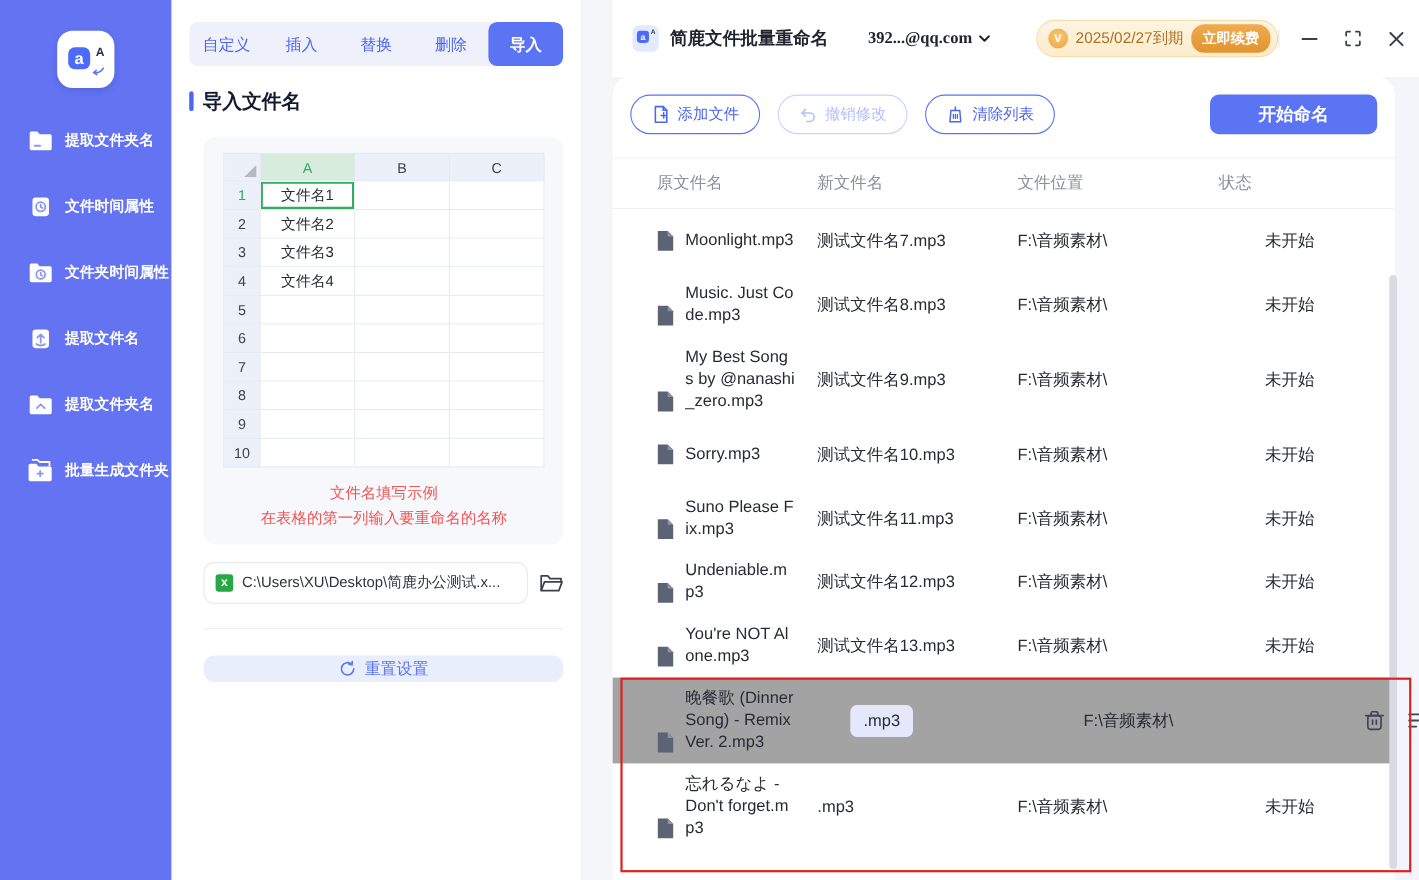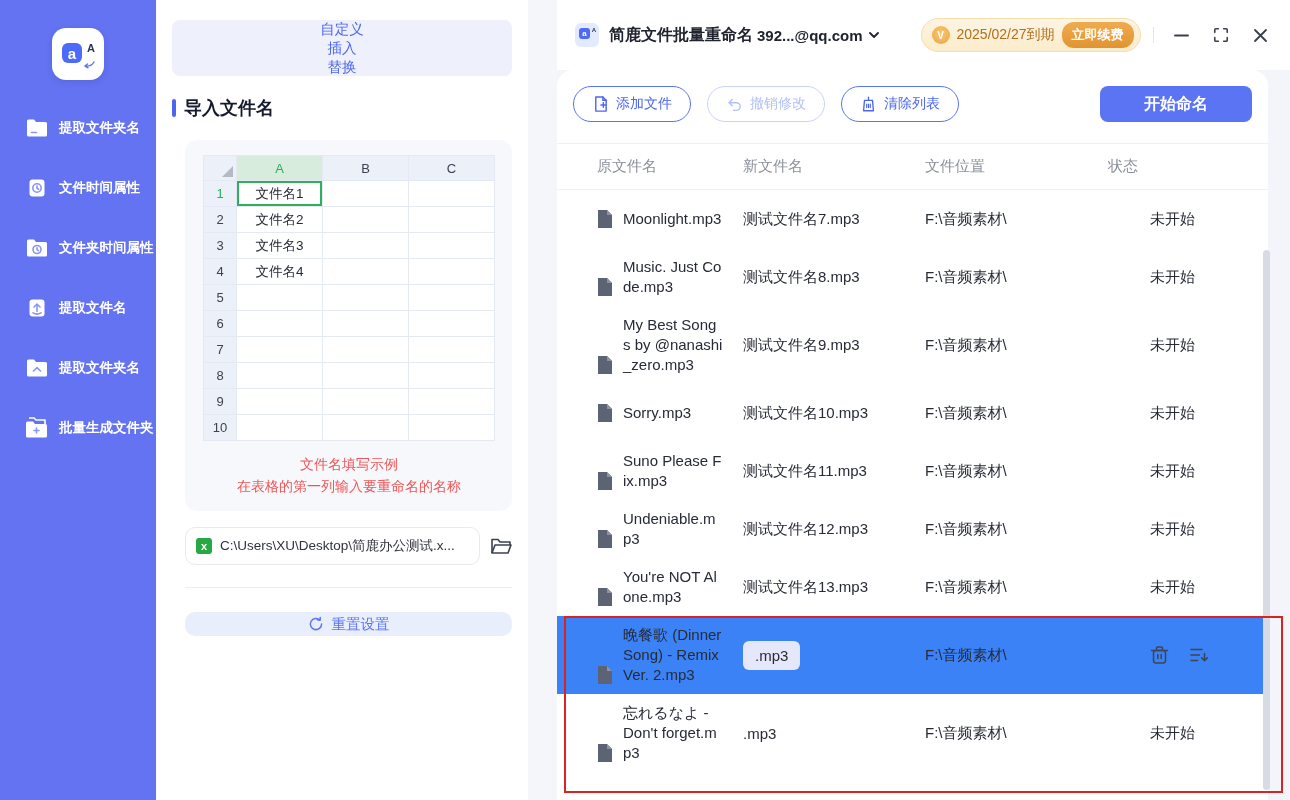--- a/index.html
+++ b/index.html
@@ -13,21 +13,21 @@
   .logo .A-cap { position:absolute; right:9px; top:14px; font-size:11px; font-weight:bold; color:#2b3550; }
   .logo svg { position:absolute; right:8px; bottom:11px; }
   .side-items { display:flex; flex-direction:column; }
   .side-item { height:44px; margin:0 12px 16px 12px; border-radius:10px; display:flex; align-items:center; padding-left:12px; cursor:pointer; }
   .side-item.active { background:rgba(255,255,255,.18); }
   .side-item .tile { width:26px; height:24px; display:flex; align-items:center; justify-content:center; margin-right:9px; flex-shrink:0; }
   .side-item .lbl { color:#fff; font-size:13.5px; font-weight:bold; white-space:nowrap; }
 
   
   .mid { width:372px; background:#fff; flex-shrink:0; padding:20px 16px 0 16px; }
-  .tabbar { display:flex; background:#eef1fb; border-radius:8px; height:56px; overflow:hidden;flex-direction:column; }
+  .tabbar { display:flex; background:#eef1fb; border-radius:8px; height:40px; overflow:hidden; }
   .tab { flex:1; display:flex; align-items:center; justify-content:center; font-size:14.5px; color:#4d66f1; cursor:pointer; border-radius:8px; }
   .tab.active { background:#5b74f3; color:#fff; font-weight:bold; }
   .sec-title { display:flex; align-items:center; margin-top:20px; }
   .sec-title .bar { width:4px; height:18px; background:#4d66f1; border-radius:2px; margin-right:8px; }
   .sec-title .txt { font-size:18px; font-weight:bold; color:#141a2e; }
   .sheet-card { width:327px; margin:20px 0 0 13px; background:#f7f8fc; border-radius:12px; padding:15px 17px 14px 18px; }
   .sheet { width:100%; border:1px solid #e4e9f3; border-right:none; border-bottom:none; }
   .srow { display:grid; grid-template-columns:33px 1fr 1fr 1fr; }
   .scell { height:26px; border-right:1px solid #e4e9f3; border-bottom:1px solid #e4e9f3; display:flex; align-items:center; justify-content:center; font-size:13.5px; background:#fff; }
   .shead .scell { height:25px; background:#ecf0f9; color:#3c4250; font-size:13px; }
@@ -50,38 +50,38 @@
   
   .gapcol { width:29px; background:#f5f6fa; flex-shrink:0; }
 
   
   .right { flex:1; position:relative; background:#f4f5fa; }
   .titlebar { height:70px; background:#fff; display:flex; align-items:center; padding:0 22px 0 18px; }
   .app-ico { width:24px; height:24px; background:#e4eafd; border-radius:6px; position:relative; flex-shrink:0; }
   .app-ico .a-box { position:absolute; left:4px; top:5px; width:11px; height:11px; background:#4d6bfa; border-radius:3px; color:#fff; font-size:8px; font-weight:bold; display:flex; align-items:center; justify-content:center; }
   .app-ico .A-cap { position:absolute; right:3px; top:4px; font-size:6px; font-weight:bold; color:#2b3550; }
   .tb-title { font-size:16px; font-weight:bold; color:#20242e; margin-left:10px; white-space:nowrap; }
-  .tb-account { font-size:15px; font-weight:bold; color:#20242e; margin-left:4px; cursor:pointer; display:flex; align-items:center; gap:6px; }
+  .tb-account { font-size:15px; font-weight:bold; color:#20242e; margin-left:36px; cursor:pointer; display:flex; align-items:center; gap:6px;font-family:Liberation Serif, serif; }
   .license { margin-left:42px; height:34px; border-radius:17px; background:linear-gradient(180deg,#fdf4e2,#fbeccb); border:1px solid #f6ddac; display:flex; align-items:center; padding:0 6px 0 10px; gap:7px; }
   .medal { width:18px; height:18px; border-radius:50%; background:radial-gradient(circle at 50% 40%,#f6c875,#eda43c); color:#fff; font-size:10px; font-weight:bold; display:flex; align-items:center; justify-content:center; }
   .lic-date { font-size:14px; color:#b06f1e; white-space:nowrap; }
   .renew { background:linear-gradient(180deg,#f0ab50,#e2932f); color:#fff; font-size:13px; font-weight:bold; border-radius:12px; padding:4px 10px; cursor:pointer; white-space:nowrap; }
   .win-ctrls { margin-left:auto; display:flex; align-items:center; gap:24px; }
   .win-divider { width:1px; height:16px; background:#e3e5ea; margin-right:-4px; }
   .win-btn { cursor:pointer; display:flex; }
 
   .card { position:absolute; left:0; top:70px; width:711px; height:730px; background:#fff; border-radius:16px 16px 0 0; }
   .toolbar { display:flex; padding:16px 16px 0 16px; gap:16px; }
   .obtn { height:36px; border:1px solid #5b74f3; border-radius:18px; display:flex; align-items:center; gap:7px; padding:0 18px; color:#4c66f1; font-size:14px; cursor:pointer; background:#fff; }
   .obtn.disabled { border-color:#c9d2f9; color:#b4c0f7; }
   .start-btn { margin-left:auto; width:152px; height:36px; background:#5b74f3; border-radius:8px; color:#fff; font-size:16px; font-weight:bold; display:flex; align-items:center; justify-content:center; cursor:pointer; }
 
   .thead { margin-top:21px; height:47px; border-top:1px solid #eef0f4; border-bottom:1px solid #eef0f4; display:grid; grid-template-columns:146px 182px 183px 1fr; padding-left:40px; align-items:center; color:#8a8f99; font-size:15px; }
   .frow { display:grid; grid-template-columns:146px 182px 183px 1fr; padding:9px 0 9px 40px; align-items:center; min-height:58px; font-size:15px; }
-  .frow.hl { background:#3b82f6; }
+  .frow.hl { background:#a3a3a3;gap:30px; }
   .fname-wrap { display:flex; align-items:flex-end; }
   .ficon { width:16px; margin-right:10px; flex-shrink:0; display:flex; }
   .fname { width:100px; line-height:20px; word-break:break-all; color:#272b35; }
   .floc { white-space:nowrap; }
   .mp3box { background:#e4e8fa; border-radius:6px; padding:6px 12px; color:#272b35; cursor:text; }
   .fstatus { display:flex; align-items:center; gap:20px;margin-left:42px; }
   .act { cursor:pointer; display:flex; }
 
   .annotation-box { position:absolute; left:7px; top:616px; width:719px; height:177px; border:2px solid #dc2121; pointer-events:none; z-index:6; }
   .scroll-thumb { position:absolute; left:706px; top:250px; width:7px; height:540px; background:#d9dbe3; border-radius:4px; z-index:4; cursor:pointer; }

